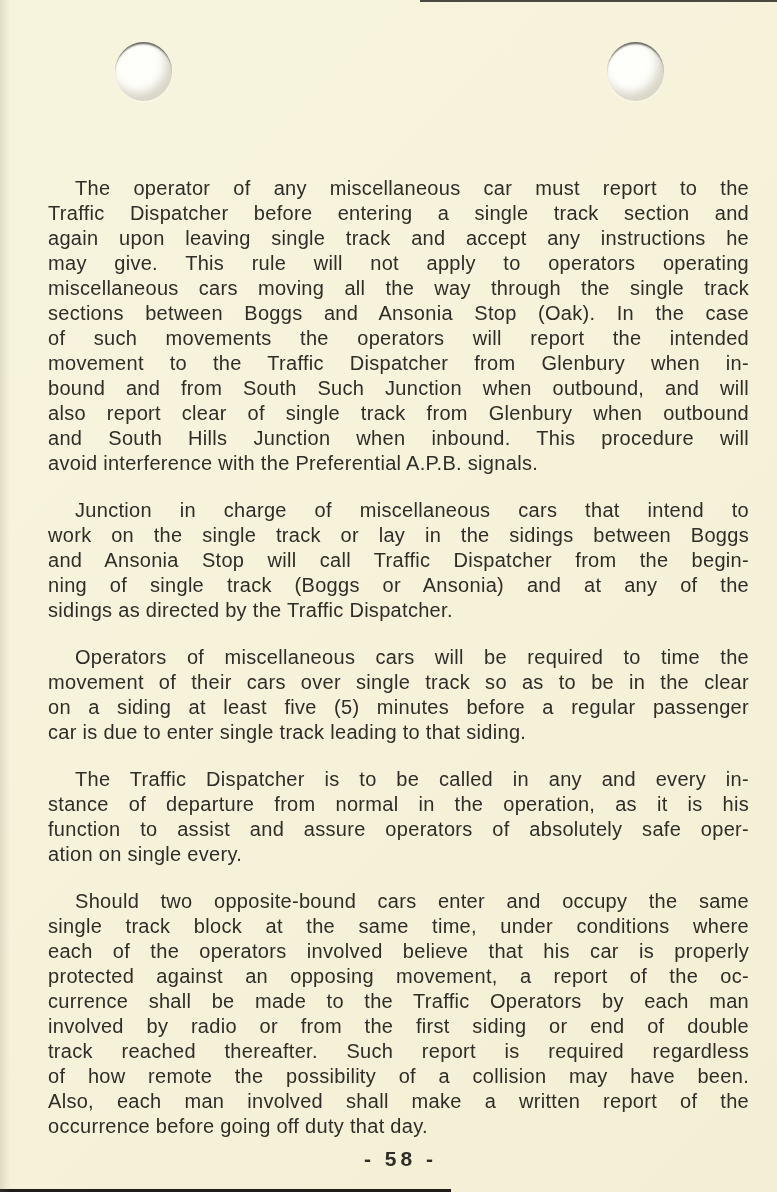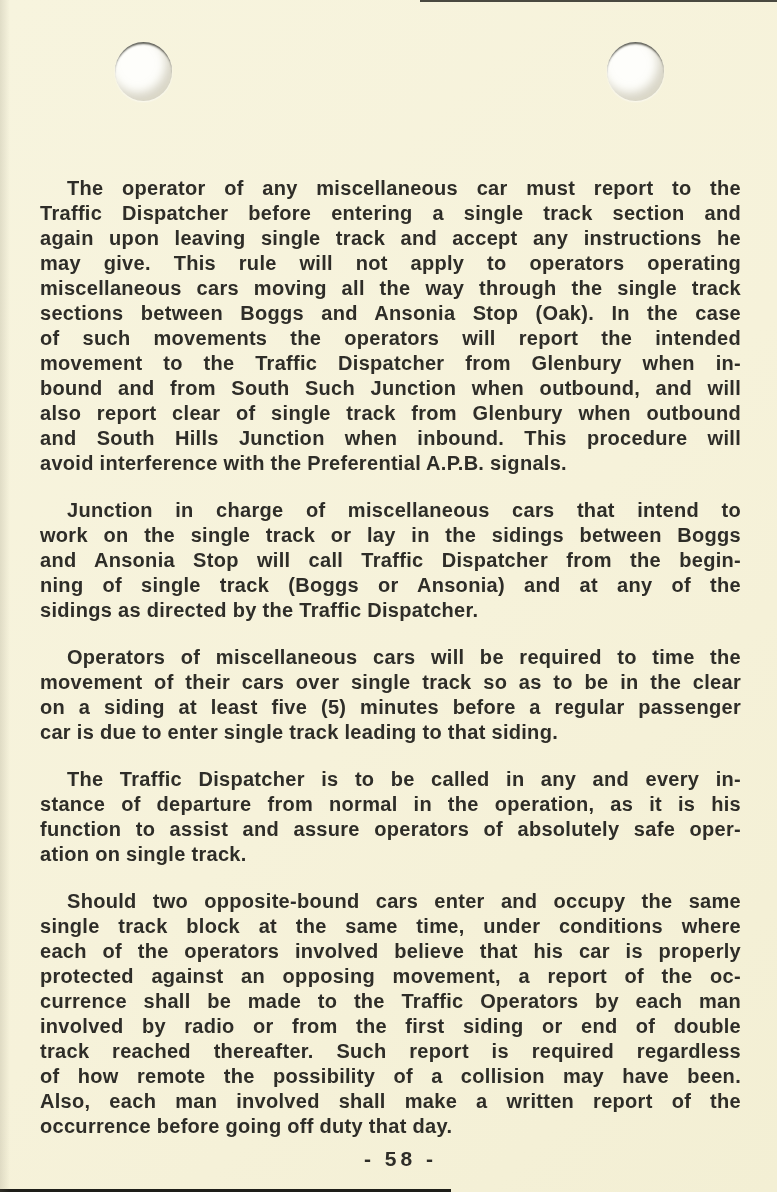--- a/index.html
+++ b/index.html
@@ -45,26 +45,26 @@
     box-shadow:
       inset 0 3px 2px -1px rgba(55,55,45,0.8),
       inset -6px -8px 10px rgba(185,180,155,0.55),
       0 1px 2px rgba(255,255,255,0.6);
   }
   .hole-left  { left: 115px; top: 42px; }
   .hole-right { left: 607px; top: 42px; }
   
   .text-block {
     position: absolute;
-    left: 40px;
+    left: 48px;
     top: 176px;
     width: 701px;
     color: #2e2d28;
     font-size: 20px;
-    font-weight: 700;
+    font-weight: 400;
     letter-spacing: 0.3px;
   }
   .para { margin: 0 0 22px 0; }
   .para:last-child { margin-bottom: 9px; }
   .line {
     height: 25px;
     line-height: 25px;
     text-align: justify;
     text-align-last: justify;
     white-space: normal;
@@ -119,21 +119,21 @@
       <div class="para">
         <div class="line first">Operators of miscellaneous cars will be required to time the</div>
         <div class="line">movement of their cars over single track so as to be in the clear</div>
         <div class="line">on a siding at least five (5) minutes before a regular passenger</div>
         <div class="line last">car is due to enter single track leading to that siding.</div>
       </div>
       <div class="para">
         <div class="line first">The Traffic Dispatcher is to be called in any and every in-</div>
         <div class="line">stance of departure from normal in the operation, as it is his</div>
         <div class="line">function to assist and assure operators of absolutely safe oper-</div>
-        <div class="line last">ation on single track.</div>
+        <div class="line last">ation on single every.</div>
       </div>
       <div class="para">
         <div class="line first">Should two opposite-bound cars enter and occupy the same</div>
         <div class="line">single track block at the same time, under conditions where</div>
         <div class="line">each of the operators involved believe that his car is properly</div>
         <div class="line">protected against an opposing movement, a report of the oc-</div>
         <div class="line">currence shall be made to the Traffic Operators by each man</div>
         <div class="line">involved by radio or from the first siding or end of double</div>
         <div class="line">track reached thereafter.  Such report is required regardless</div>
         <div class="line">of how remote the possibility of a collision may have been.</div>

